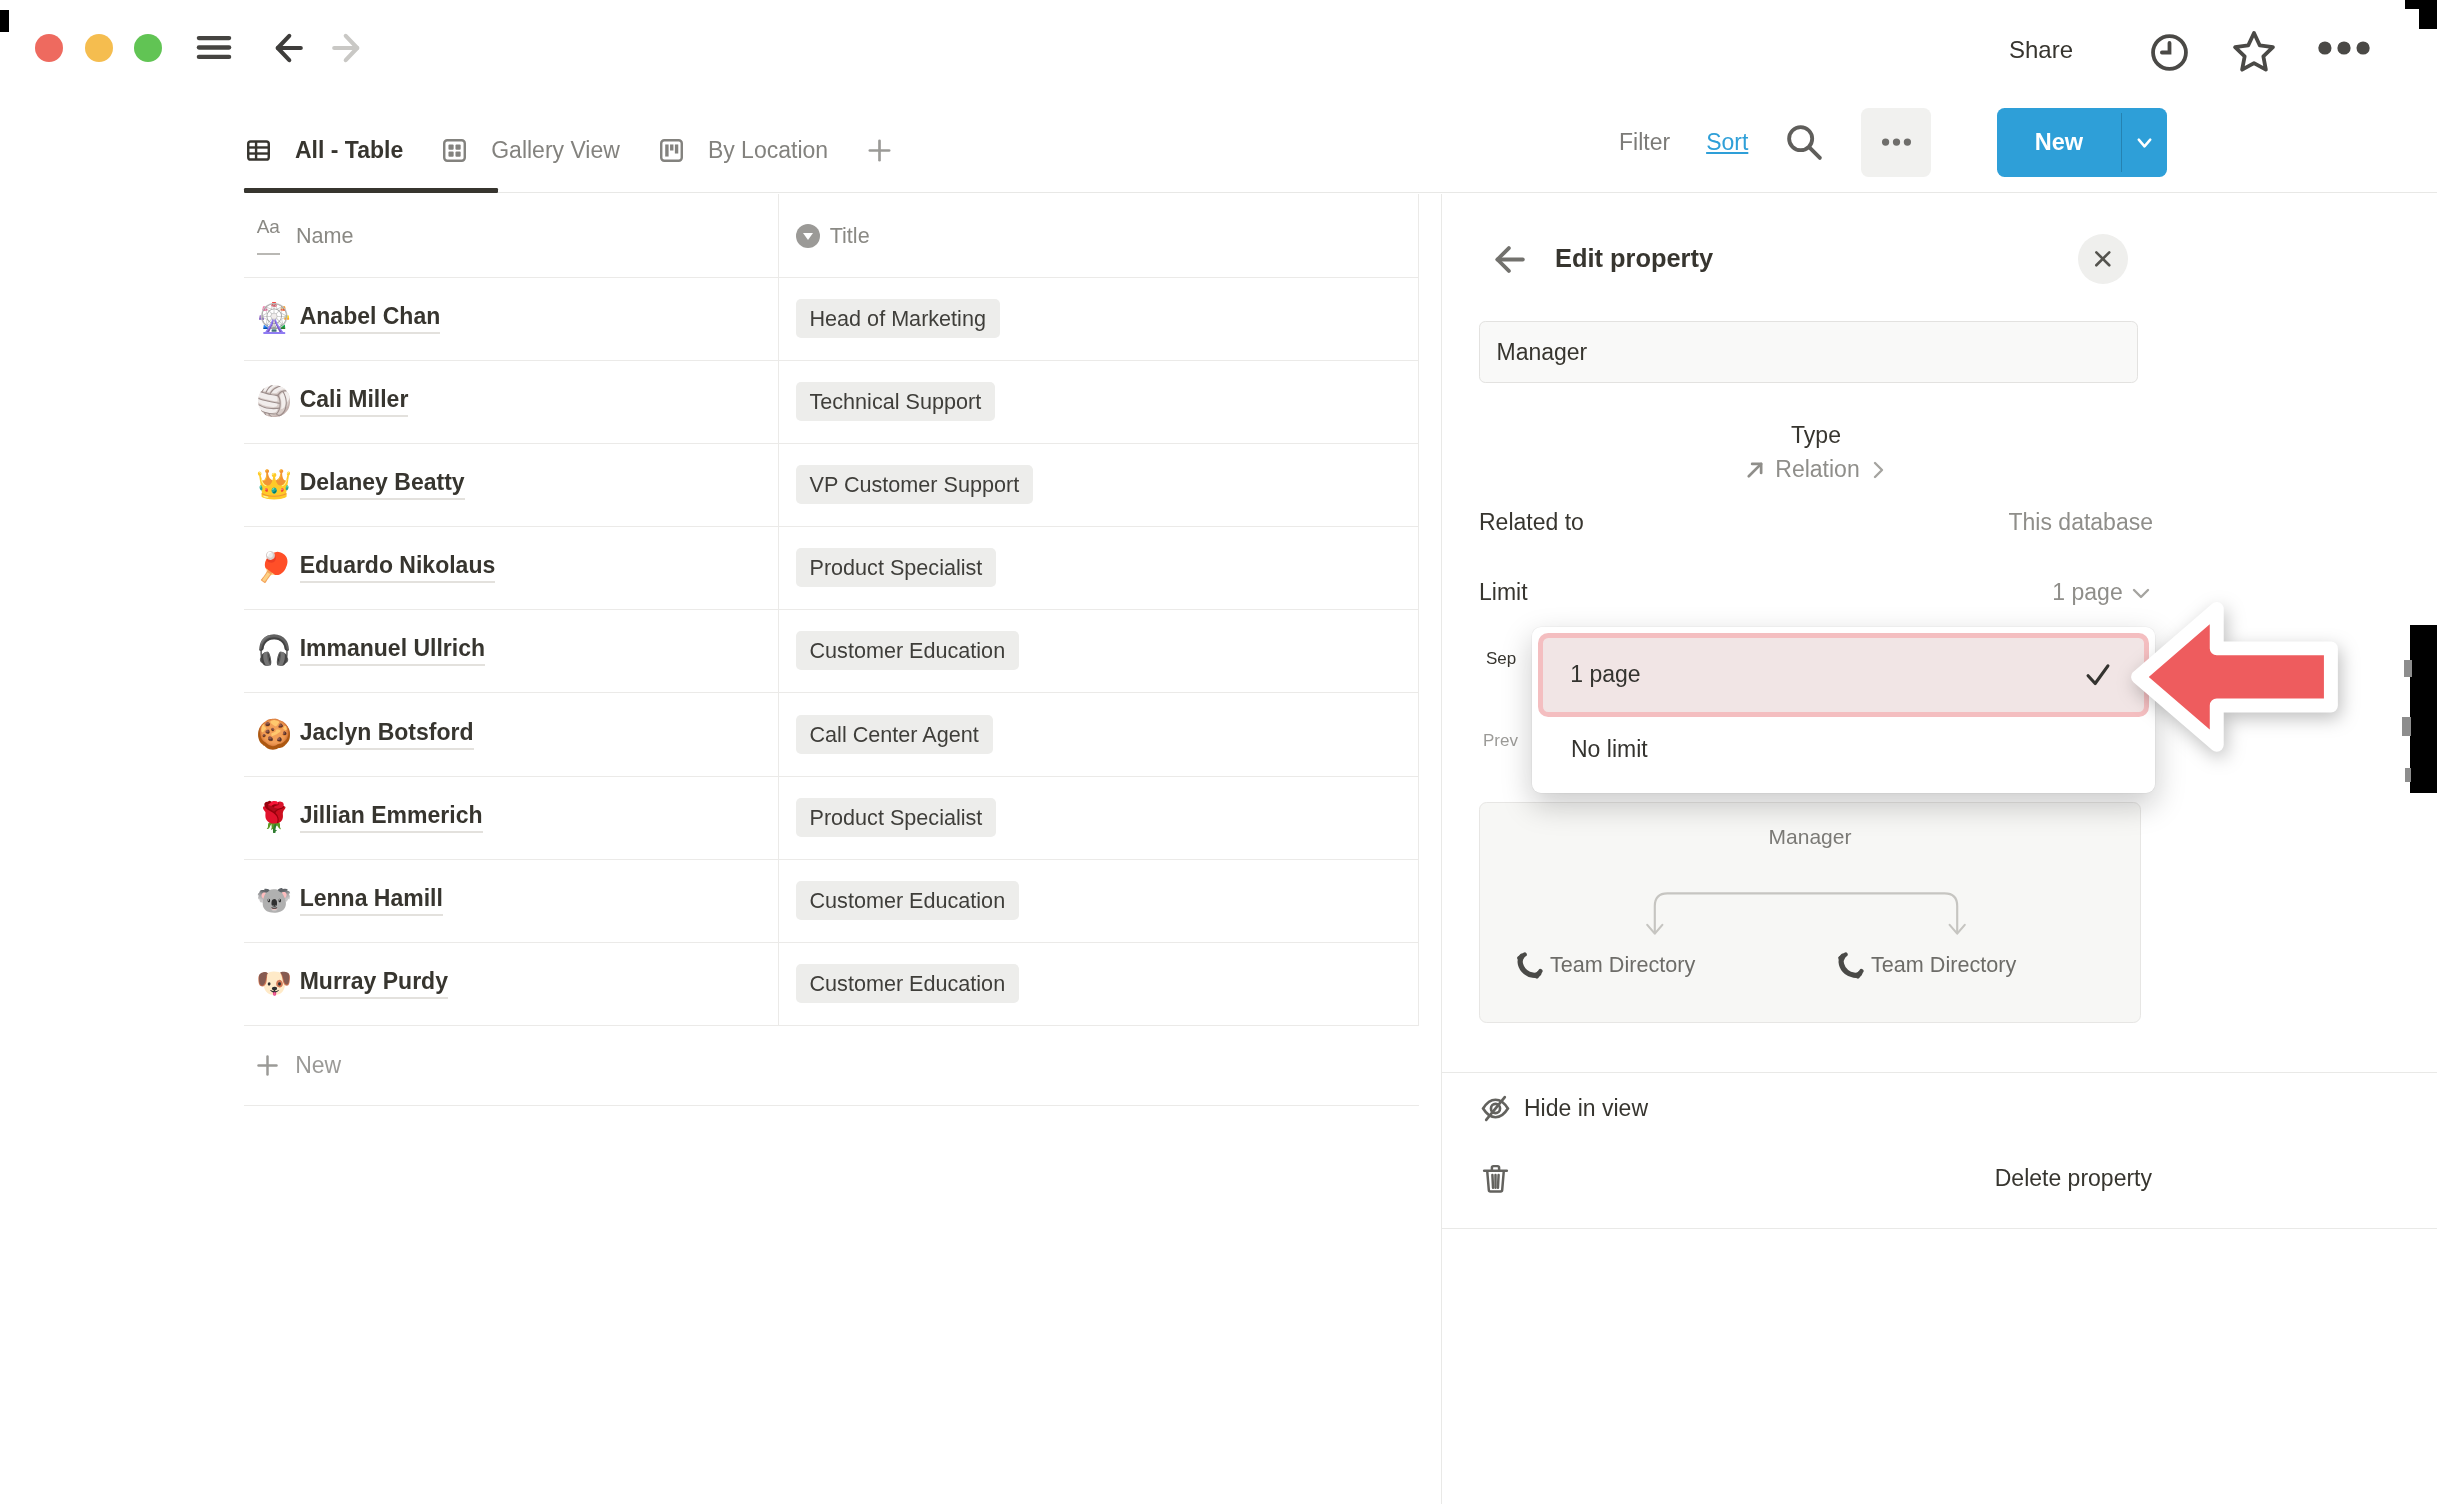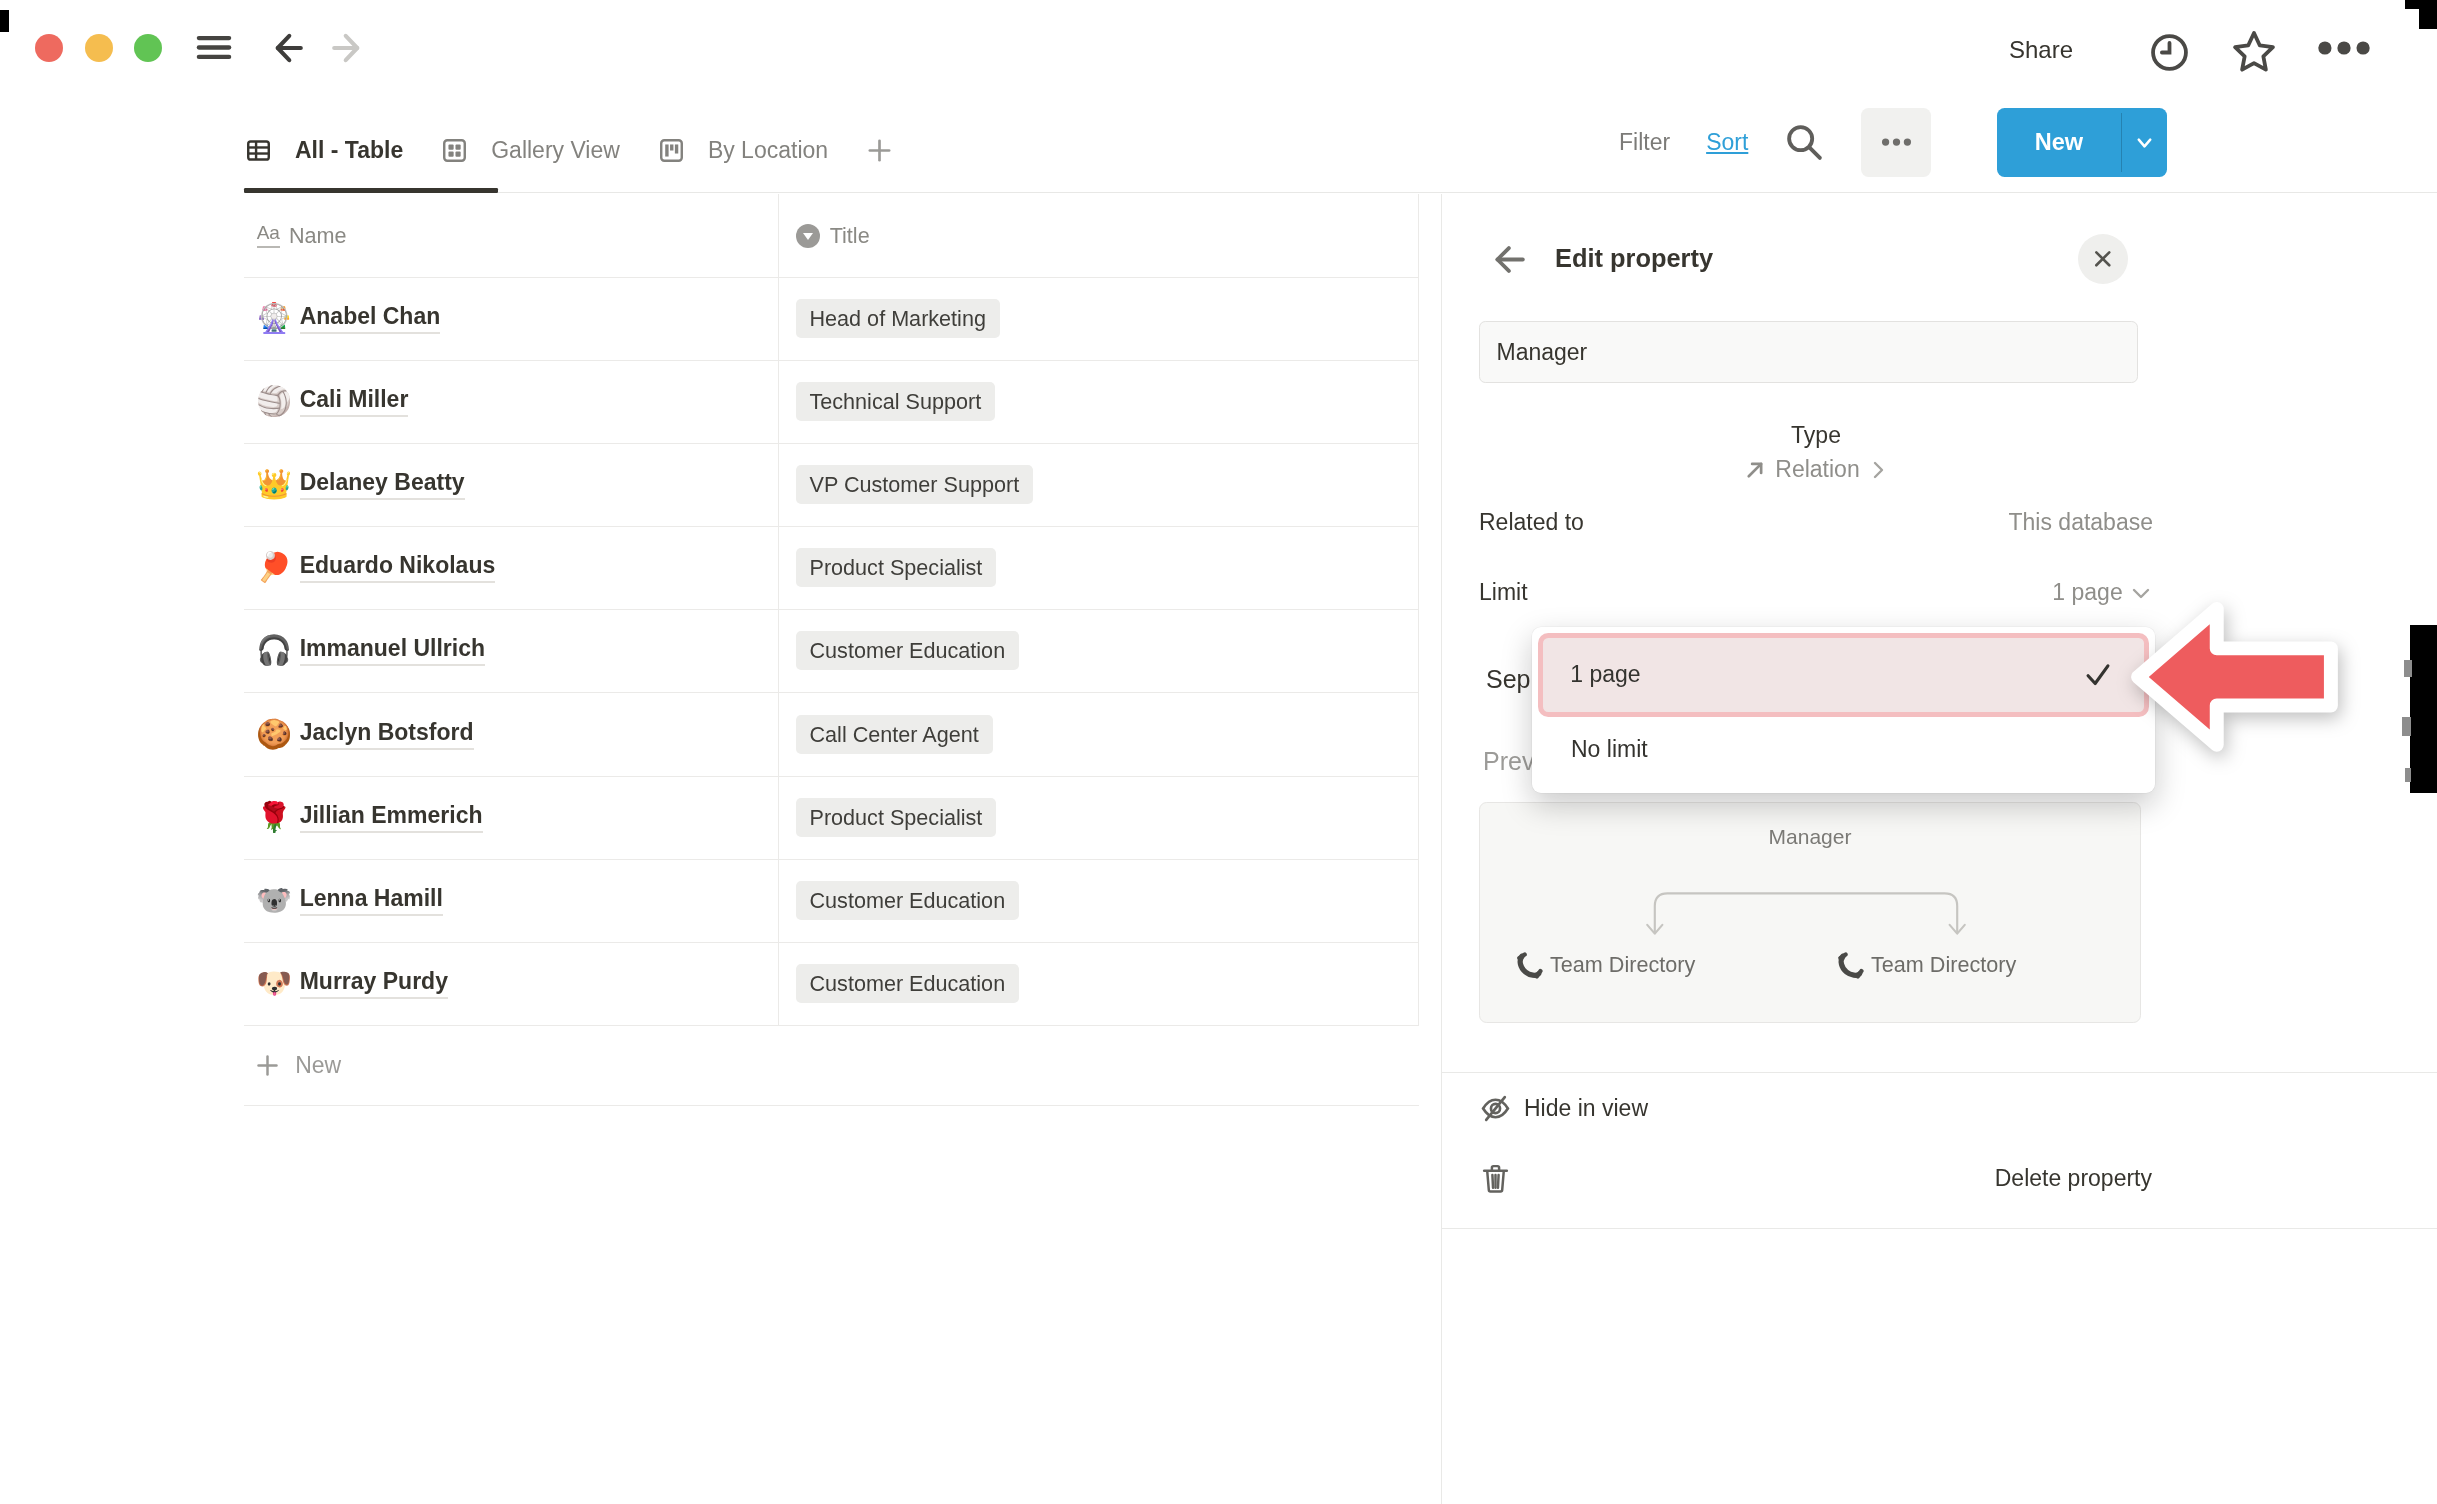--- a/index.html
+++ b/index.html
@@ -33,41 +33,41 @@
   .new-split{width:1.3px;background:rgba(0,0,0,0.18);margin:5.1px 0;}
   .new-caret{flex:1;display:flex;align-items:center;justify-content:center;}
 
   
   .thead{position:absolute;left:244px;top:194px;width:1175px;height:83px;display:flex;}
   .row{position:absolute;left:244px;width:1175px;height:83px;display:flex;border-bottom:1.3px solid #ebeae8;}
   .cell-name{width:535px;border-right:1.3px solid #ebeae8;display:flex;align-items:center;padding-left:12.7px;box-sizing:border-box;}
   .cell-title{flex:1;border-right:1.3px solid #ebeae8;display:flex;align-items:center;padding-left:16.5px;box-sizing:border-box;}
   .thead{border-bottom:1.3px solid #ebeae8;}
   .th-label{font-size:21.6px;color:#8a8984;}
-  .aa-glyph{font-size:19px;color:#8a8984;border-bottom:2.5px solid #b9b8b4;line-height:1;padding-bottom:4px;margin-right:9px;}
+  .aa-glyph{font-size:19px;color:#8a8984;border-bottom:2.5px solid #b9b8b4;line-height:1;padding-bottom:17px;margin-right:16px;}
   .sel-circle{width:24px;height:24px;border-radius:50%;background:#9b9a97;display:flex;align-items:center;justify-content:center;margin-right:10.2px;}
   .sel-circle .tri{width:0;height:0;border-left:5.7px solid transparent;border-right:5.7px solid transparent;border-top:7.6px solid #fff;margin-top:1.9px;}
   .row-emoji{font-size:29px;width:43px;flex:none;line-height:1;}
   .row-name{font-size:23px;font-weight:700;color:#37352f;border-bottom:2.5px solid #e3e1dd;padding-bottom:2.5px;}
   .pill{background:#ededeb;border-radius:5.1px;padding:6.3px 14px;font-size:21.6px;color:#3f3e3a;}
   .new-row{position:absolute;left:244px;top:1025px;width:1175px;height:81px;display:flex;align-items:center;
            border-bottom:1.3px solid #ebeae8;color:#9b9a97;font-size:23px;gap:14px;padding-left:10.2px;box-sizing:border-box;}
 
   
   .panel-divider{position:absolute;left:1441px;top:194px;bottom:0;width:1.3px;background:#e9e9e7;}
   .panel-title{position:absolute;left:1555px;top:244px;font-size:25.4px;font-weight:700;color:#37352f;}
   .close-btn{position:absolute;left:2078px;top:234px;width:50px;height:50px;border-radius:50%;background:#efefed;
              display:flex;align-items:center;justify-content:center;}
   .name-input{position:absolute;left:1479px;top:321px;width:659px;height:62px;box-sizing:border-box;
               background:#f9f9f8;border:1.3px solid #e3e2e0;border-radius:6.3px;font-size:23px;color:#37352f;
               padding:0 16.5px;font-family:"Liberation Sans","DejaVu Sans",sans-serif;outline:none;}
   .prop-row{position:absolute;left:1479px;width:674px;height:61px;display:flex;align-items:center;justify-content:space-between;}
   .prop-label{font-size:23px;color:#37352f;}
   .prop-value{display:flex;align-items:center;gap:6.3px;font-size:23px;color:#8f8e8a;}
-  .partial{position:absolute;font-size:25px;z-index:1;margin-top:16px;}
+  .partial{position:absolute;font-size:17px;z-index:1;}
   .preview-card{position:absolute;left:1479px;top:802px;width:662px;height:221px;box-sizing:border-box;
                 background:#f7f7f5;border:1.3px solid #e7e6e4;border-radius:7.6px;z-index:0;}
   .preview-title{position:absolute;left:0;right:0;top:24px;text-align:center;font-size:21px;color:#7b7a76;}
   .preview-item{position:absolute;top:951px;display:flex;align-items:center;gap:7px;font-size:21.6px;color:#6d6c68;z-index:0;}
   .section-divider{position:absolute;left:1442px;right:0;height:1.3px;background:#e9e9e7;}
   .action-row{position:absolute;left:1479px;width:673px;height:58px;display:flex;align-items:center;gap:12px;font-size:23px;color:#37352f;}
 
   
   .dropdown{position:absolute;left:1532px;top:627px;width:623px;height:166px;background:#ffffff;border-radius:9px;
             box-shadow:0 0 0 0.6px rgba(15,15,15,0.05),0 11.4px 30.5px rgba(15,15,15,0.22);z-index:5;}

